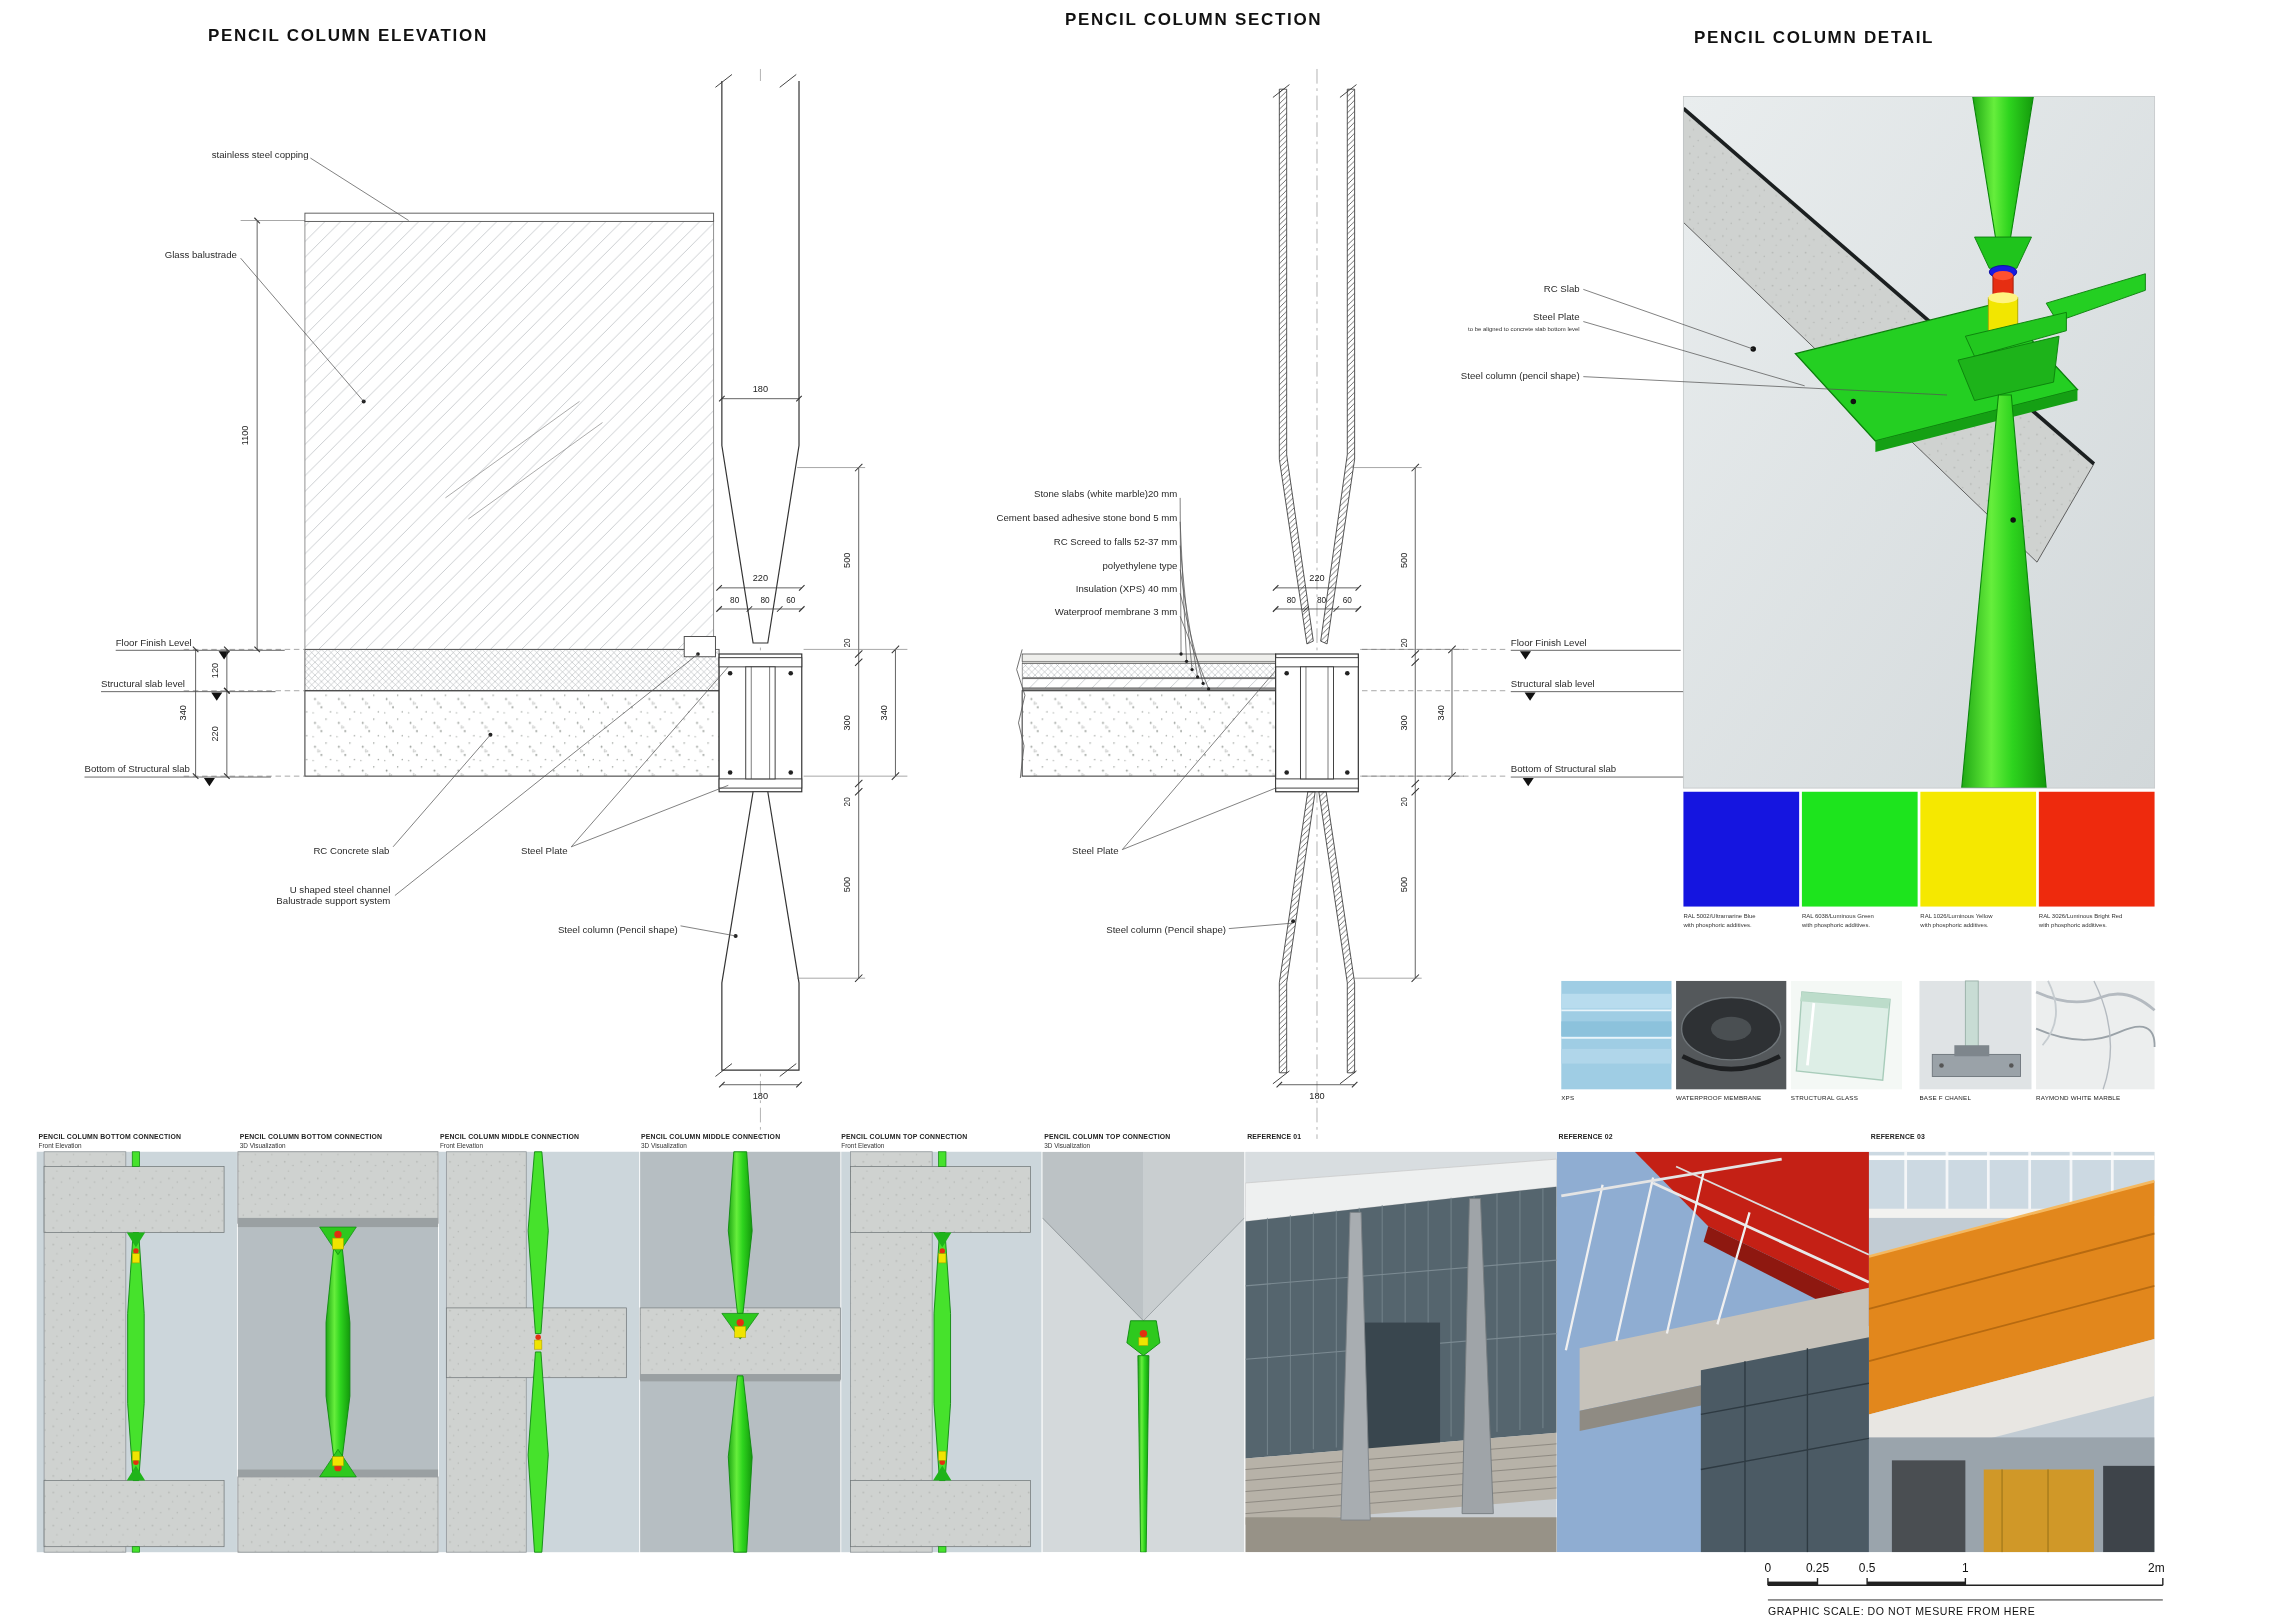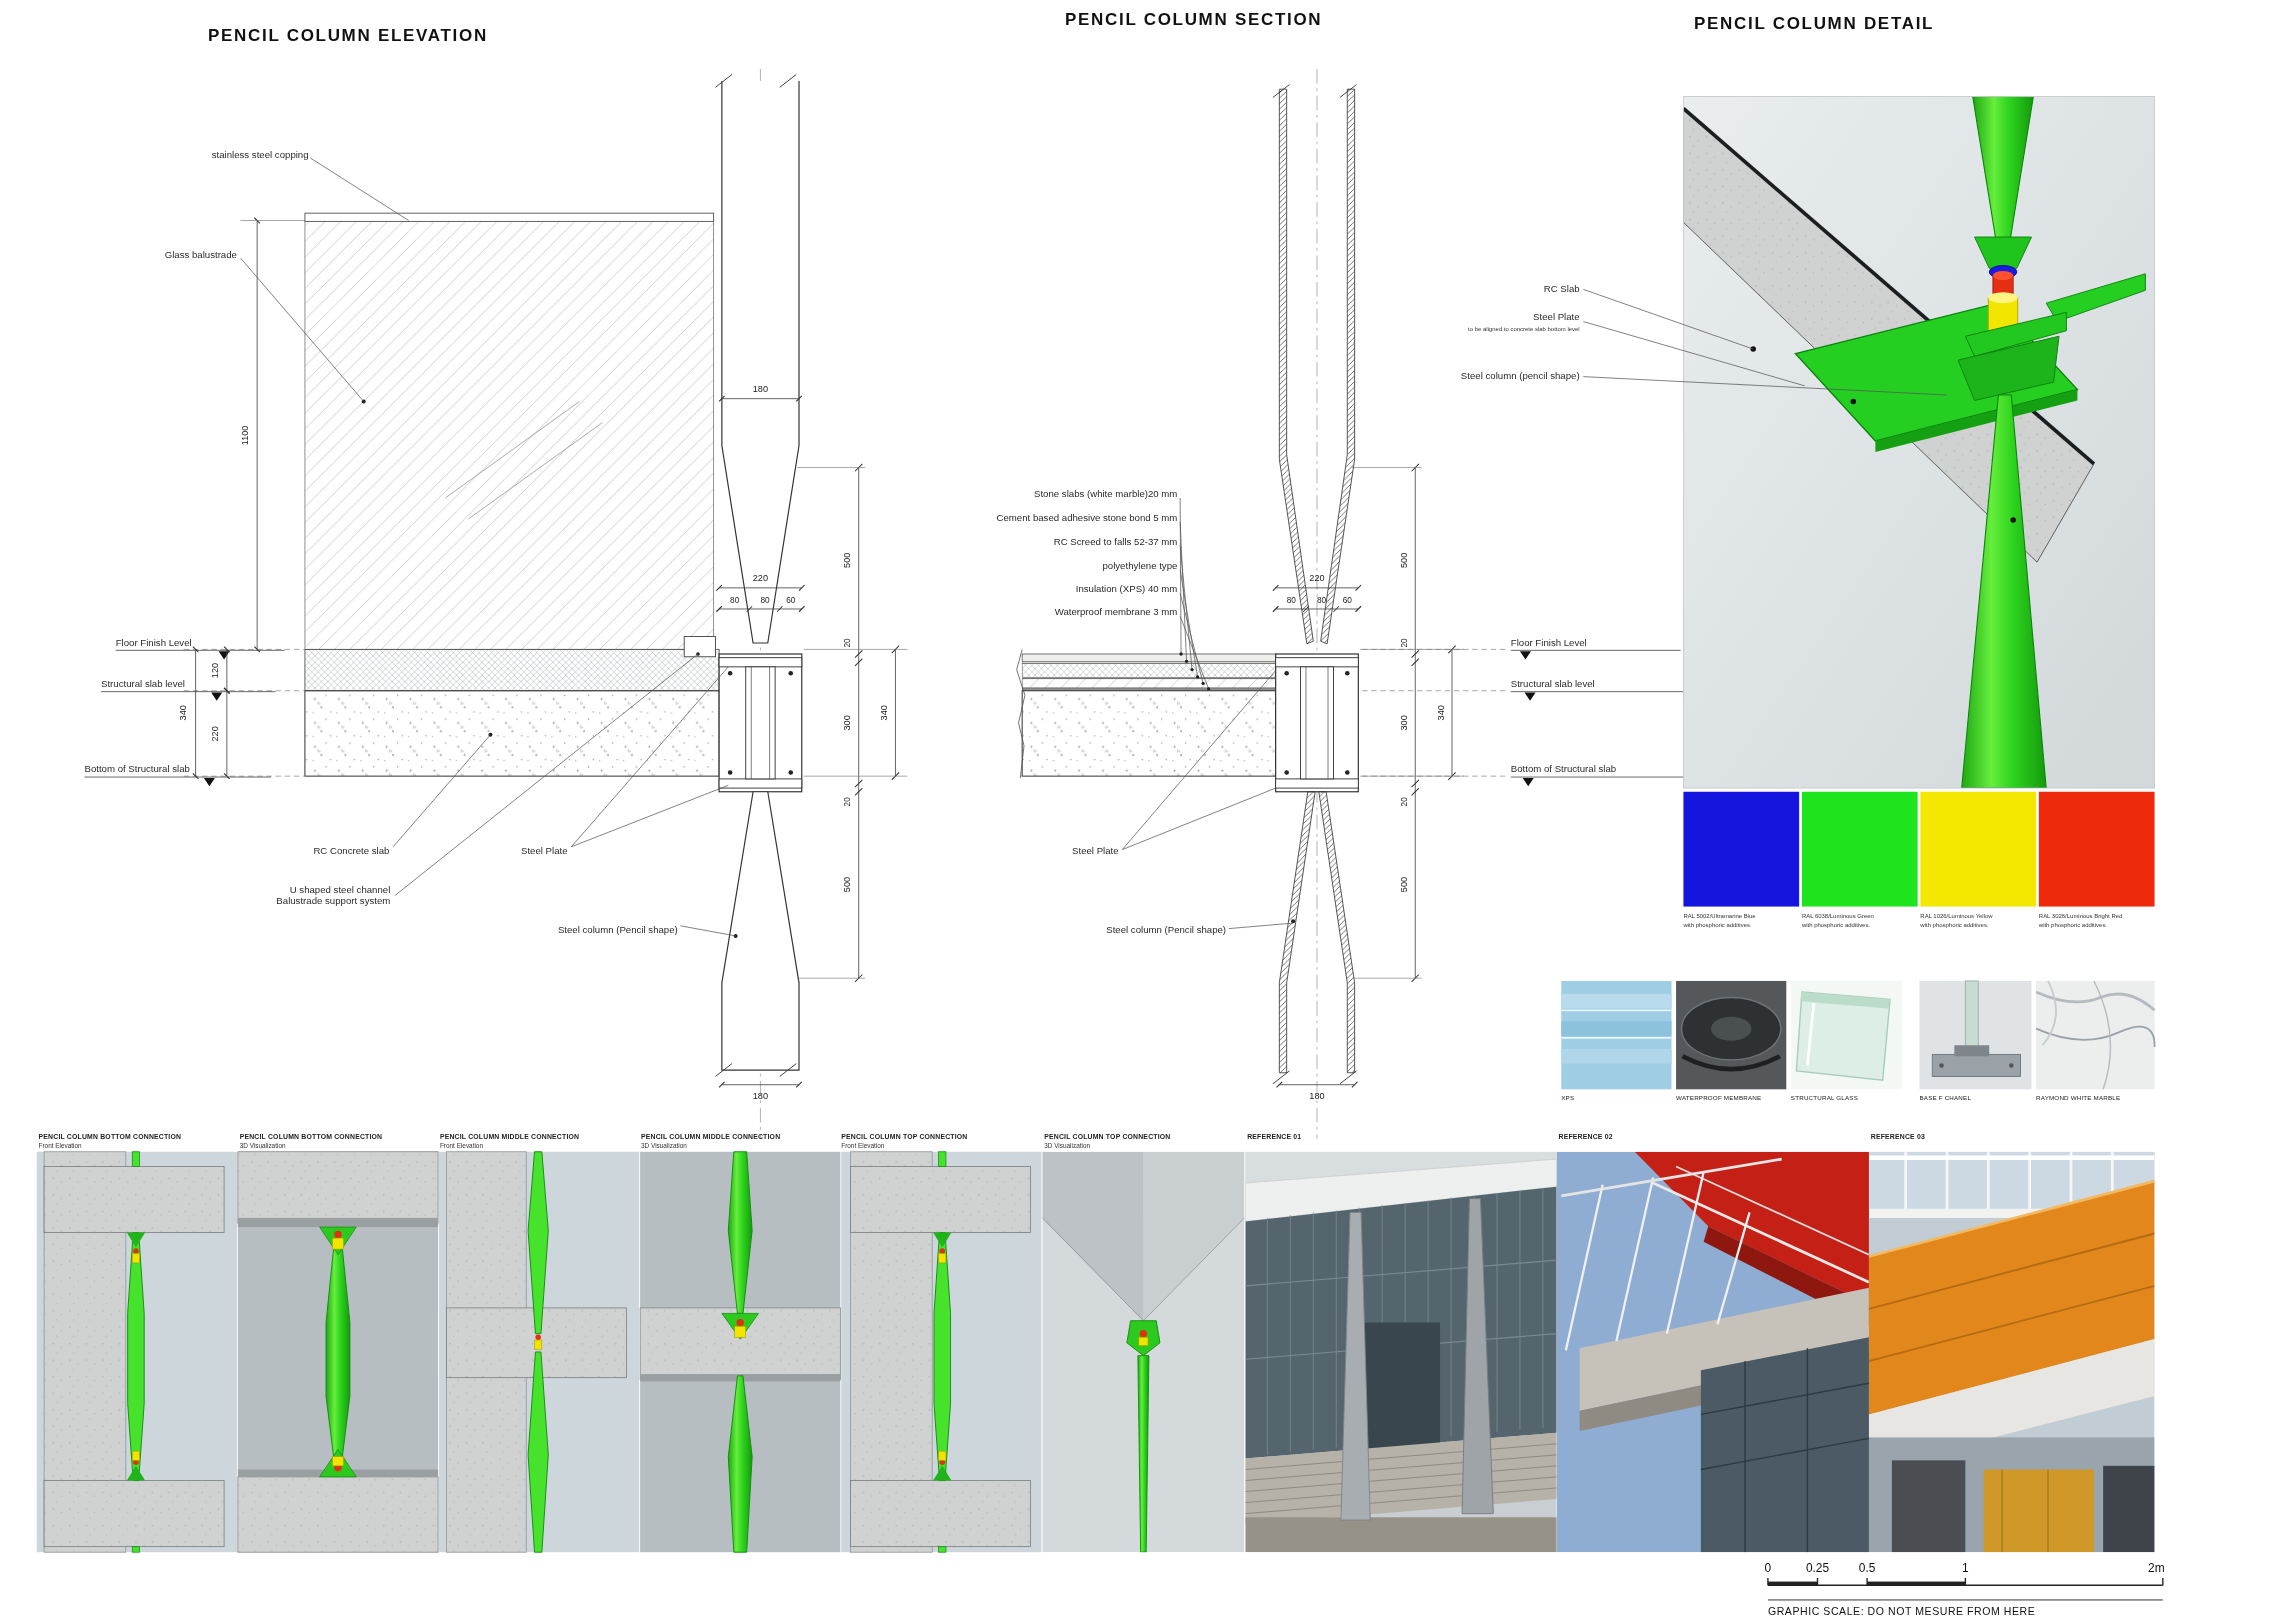--- a/index.html
+++ b/index.html
@@ -18,21 +18,21 @@
   text.scalenum{font-size:13px;fill:#111;}
   text.scalenote{font-size:11.5px;fill:#111;letter-spacing:.6px;}
 </style>
 </head>
 <body>
 
 <div id="sheet">
 
   <div class="title" style="left:208px;top:26px">PENCIL COLUMN ELEVATION</div>
   <div class="title" style="left:1065px;top:10px">PENCIL COLUMN SECTION</div>
-  <div class="title" style="left:1694px;top:14px">PENCIL COLUMN DETAIL</div>
+  <div class="title" style="left:1694px;top:28px">PENCIL COLUMN DETAIL</div>
 
   <svg width="2296" height="1623" viewBox="0 0 2500 1767">
     <defs>
       <pattern id="glassHatch" width="17" height="17" patternUnits="userSpaceOnUse">
         <path d="M0,17 L17,0" stroke="#b8bcc0" stroke-width="0.8"></path>
       </pattern>
       <pattern id="fineHatch" width="7" height="7" patternUnits="userSpaceOnUse">
         <path d="M0,7 L7,0 M0,0 L7,7" stroke="#9aa0a4" stroke-width="0.5"></path>
       </pattern>
       <pattern id="steelHatch" width="6" height="6" patternUnits="userSpaceOnUse">

